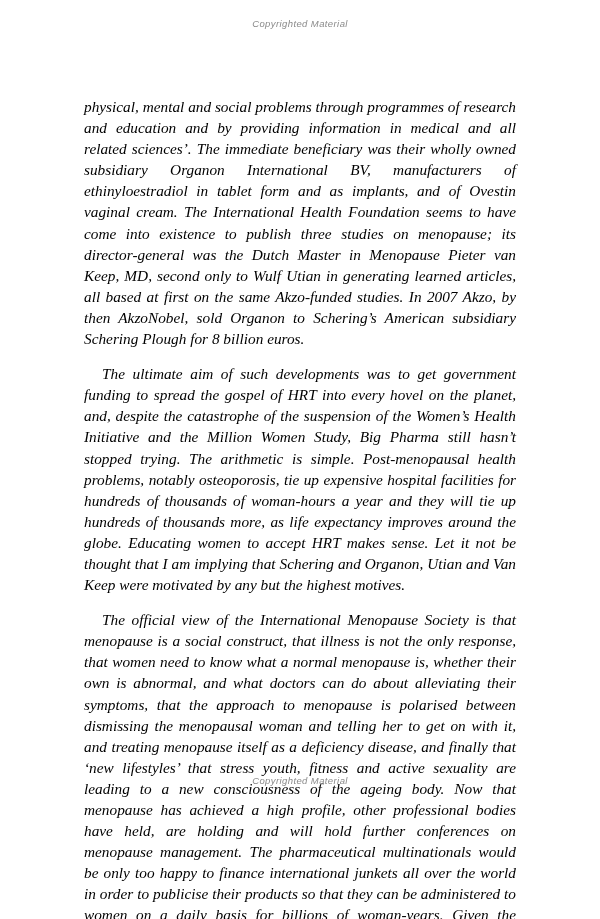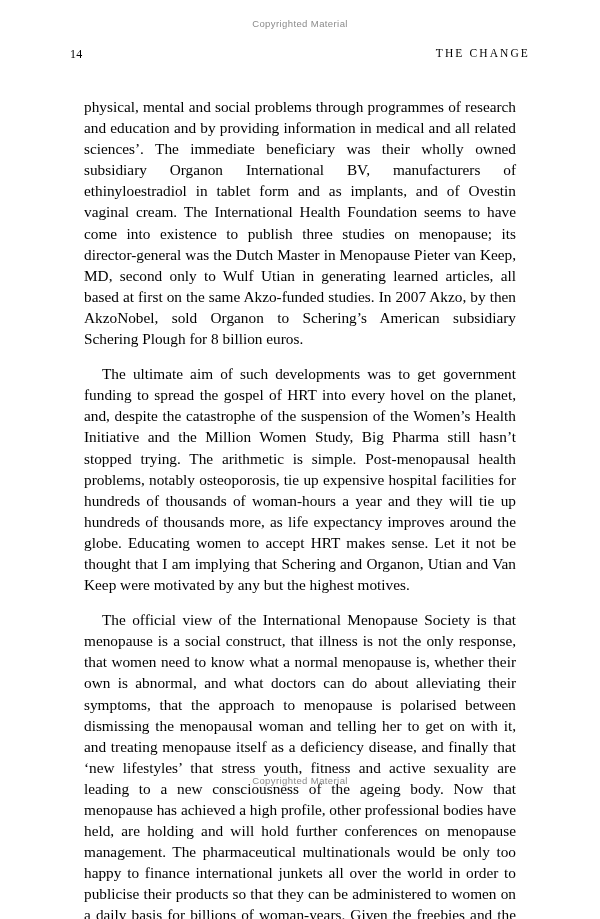--- a/index.html
+++ b/index.html
@@ -13,20 +13,21 @@
     font-family: "Liberation Serif", serif;
     color: #000000;
     position: relative;
     overflow: hidden;
   }
   .page {
     position: relative;
     width: 600px;
     height: 814px;
     box-sizing: border-box;
+    font-style: italic;
   }
   .watermark {
     position: absolute;
     left: 0;
     width: 100%;
     text-align: center;
     font-family: "Liberation Sans", sans-serif;
     font-size: 9.5px;
     letter-spacing: 0.4px;
     color: #8a8a8a;
@@ -77,24 +78,20 @@
     text-indent: 18px;
   }
 </style>
 </head>
 <body>
 
 <div class="page">
 
   <div class="watermark watermark-top">Copyrighted Material</div>
 
-  <div class="running-head">
-    <span class="folio">14</span>
-    <span class="head-title">THE CHANGE</span>
-  </div>
 
   <div class="textblock">
     <p class="para">physical, mental and social problems through programmes of research and education and by providing information in medical and all related sciences’. The immediate beneficiary was their wholly owned subsidiary Organon International BV, manufacturers of ethinyloestradiol in tablet form and as implants, and of Ovestin vaginal cream. The International Health Foundation seems to have come into existence to publish three studies on menopause; its director-general was the Dutch Master in Menopause Pieter van Keep, MD, second only to Wulf Utian in generating learned articles, all based at first on the same Akzo-funded studies. In 2007 Akzo, by then AkzoNobel, sold Organon to Schering’s American subsidiary Schering Plough for 8 billion euros.</p>
     <p class="para">The ultimate aim of such developments was to get government funding to spread the gospel of HRT into every hovel on the planet, and, despite the catastrophe of the suspension of the Women’s Health Initiative and the Million Women Study, Big Pharma still hasn’t stopped trying. The arithmetic is simple. Post-menopausal health problems, notably osteoporosis, tie up expensive hospital facilities for hundreds of thousands of woman-hours a year and they will tie up hundreds of thousands more, as life expectancy improves around the globe. Educating women to accept HRT makes sense. Let it not be thought that I am implying that Schering and Organon, Utian and Van Keep were motivated by any but the highest motives.</p>
     <p class="para">The official view of the International Menopause Society is that menopause is a social construct, that illness is not the only response, that women need to know what a normal menopause is, whether their own is abnormal, and what doctors can do about alleviating their symptoms, that the approach to menopause is polarised between dismissing the menopausal woman and telling her to get on with it, and treating menopause itself as a deficiency disease, and finally that ‘new lifestyles’ that stress youth, fitness and active sexuality are leading to a new consciousness of the ageing body. Now that menopause has achieved a high profile, other professional bodies have held, are holding and will hold further conferences on menopause management. The pharmaceutical multinationals would be only too happy to finance international junkets all over the world in order to publicise their products so that they can be administered to women on a daily basis for billions of woman-years. Given the freebies and the junkets in the Seventies and Eighties, we were not surprised to find Third World</p>
   </div>
 
   <div class="watermark watermark-bottom">Copyrighted Material</div>
 
 </div>

